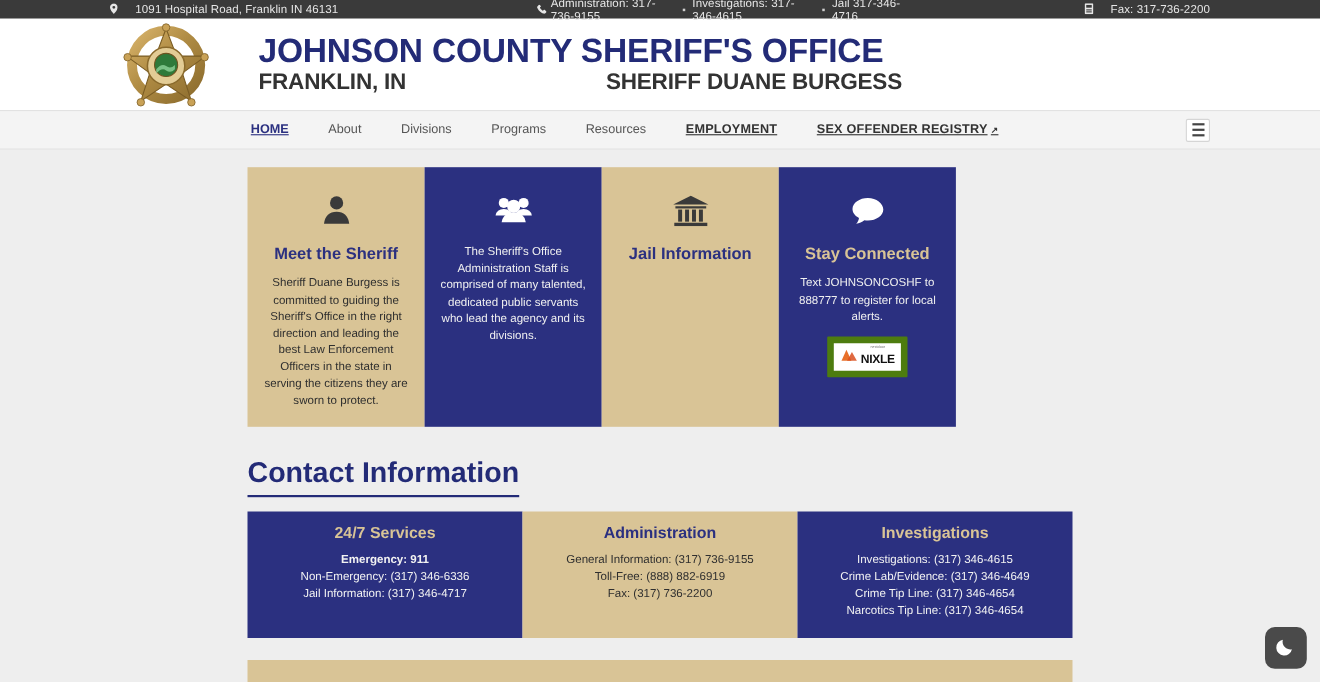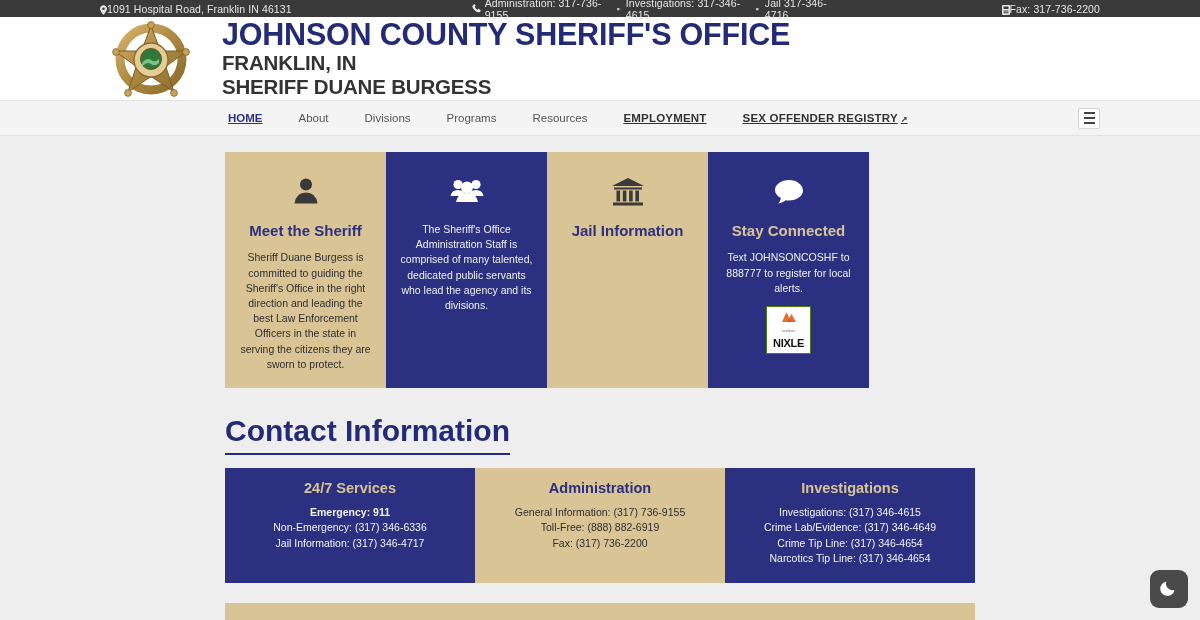--- a/index.html
+++ b/index.html
@@ -17,49 +17,48 @@
     height: 17px;
     display: flex;
     align-items: center;
     font-size: 10.5px;
     letter-spacing: .1px;
   }
   .topbar-inner {
     width: 1000px; margin: 0 auto;
     display: flex; align-items: center; gap: 0;
   }
-  .tb-item { display: flex; align-items: flex-end; gap: 0; white-space: nowrap; }
+  .tb-item { display: flex; align-items: flex-start; gap: 16px; white-space: nowrap; }
   .tb-addr { margin-right: 180px; }
   .tb-phones { display: flex; align-items: center; gap: 4px; }
   .tb-sep { font-size: 9px; color: #cfcfcf; padding: 0 2px; }
   .tb-fax { margin-left: 160px; }
   .ic { display: inline-block; line-height: 0; }
 
   
   .header {
     background: #ffffff;
     height: 83px;
     display: flex; align-items: center;
   }
   .header-inner {
     width: 1000px; margin: 0 auto;
-    display: flex; align-items: center; gap: 28px;
+    display: flex; align-items: center; gap: 41px;
     padding-left: 8px;
   }
   .badge { width: 86px; height: 80px; flex: none; position: relative; }
   .titles { display: flex; flex-direction: column; gap: 1px; width: 585px; }
   .title-main {
     font-size: 30.5px; font-weight: bold; color: #232b77;
     letter-spacing: -0.2px; line-height: 1.08; white-space: nowrap;
   }
   .title-sub {
     display: flex; justify-content: space-between; align-items: baseline;
     font-size: 20.5px; font-weight: bold; color: #333333;
     letter-spacing: -0.2px;
-    flex-direction: column;
   }
 
   
   .nav {
     background: #f4f4f4;
     border-top: 1px solid #e2e2e2;
     border-bottom: 1px solid #e2e2e2;
     height: 36px;
     display: flex; align-items: center;
   }
@@ -95,30 +94,30 @@
   .card-icon { height: 36px; display: flex; align-items: center; justify-content: center; margin-bottom: 12px; }
   .card-title { font-size: 15px; font-weight: bold; line-height: 1.22; margin-bottom: 10px; }
   .card.tan  .card-title { color: #2b3080; }
   .card.navy .card-title { color: #d9c496; }
   .card-body { font-size: 10.5px; line-height: 1.45; }
   .card.tan  .card-body { color: #2f2f2f; }
   .card.navy .card-body { color: #f0f0f0; }
   .card-links { font-size: 10.5px; line-height: 1.45; color: #2f2f2f; }
   .nixle {
     display: inline-flex; align-items: center; gap: 3px;
-    background: #fff; border: 1px solid #4d7c0f;
-    padding: 2px 6px; margin-top: 10px; border-radius: 1px; flex-direction: column;
+    background: #fff; border: 6px solid #4d7c0f;
+    padding: 2px 6px; margin-top: 10px; border-radius: 1px;
   }
   .nixle-txt { font-size: 11px; font-weight: bold; color: #111; letter-spacing: -.3px; line-height: 1; }
   .nixle-sup { font-size: 3.4px; color: #777; line-height: 1; display: block; }
 
   
   .sec-head {
     margin-top: 26px;
-    font-size: 30px; font-weight: bold; color: #232b77;
+    font-size: 26px; font-weight: bold; color: #232b77;
     display: inline-block; padding-bottom: 5px;
     border-bottom: 2px solid #232b77;
   }
 
   
   .contacts { display: flex; margin-top: 13px; }
   .ccol { width: 250px; padding: 12px 10px 16px; text-align: center; }
   .ccol.navy { background: #2b3080; }
   .ccol.tan  { background: #d9c496; }
   .ccol-title { font-size: 14.5px; font-weight: bold; margin-bottom: 9px; }

